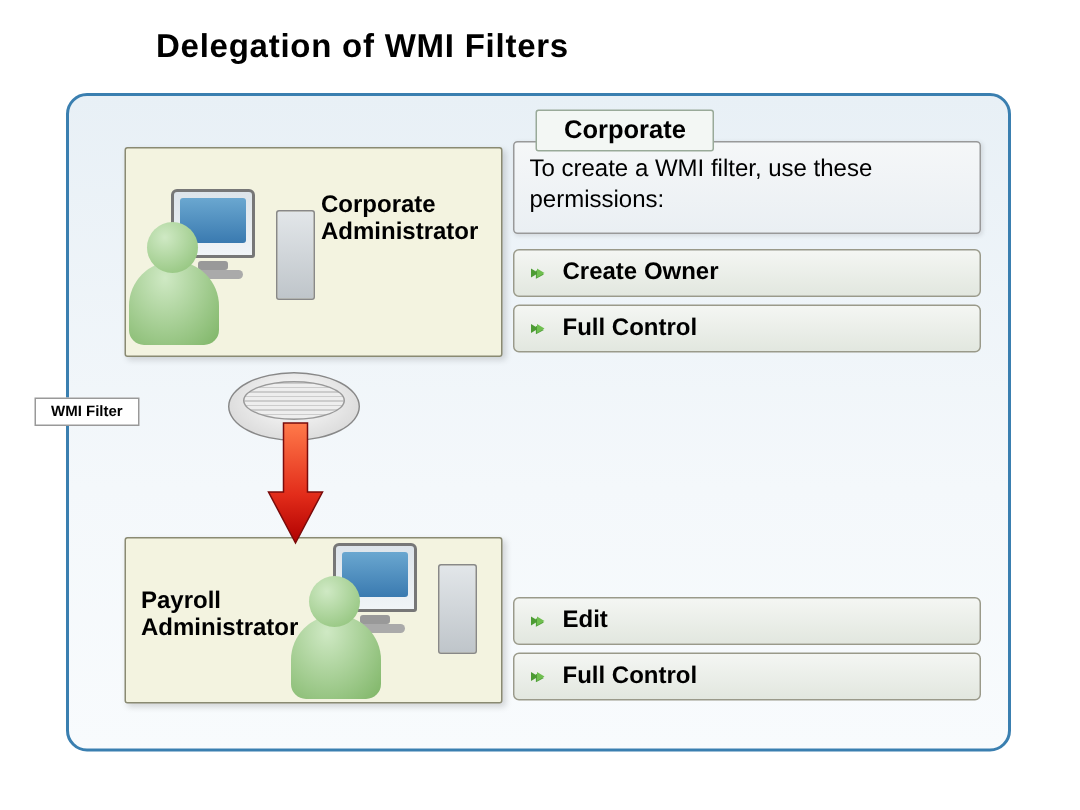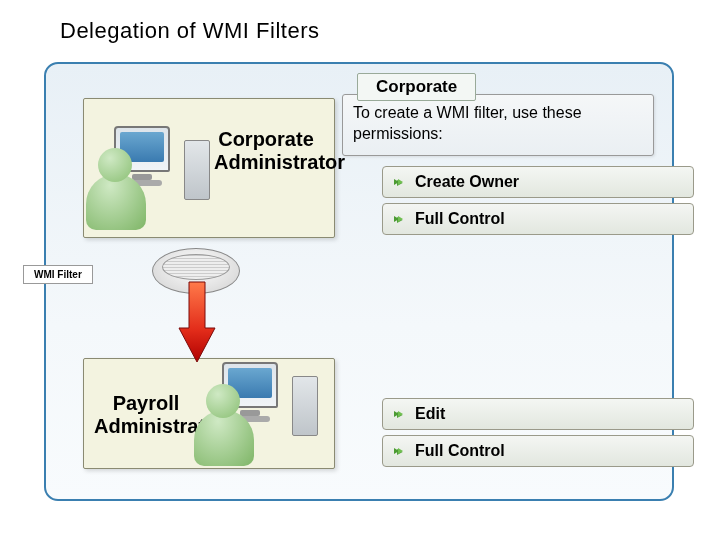--- a/index.html
+++ b/index.html
@@ -6,23 +6,24 @@
   body {
     width: 720px;
     height: 540px;
     font-family: Arial, sans-serif;
     background: #fff;
     position: relative;
     overflow: hidden;
   }
   .title {
     font-size: 22px;
-    font-weight: normal;
+    font-weight: bold;
     padding: 18px 0 0 60px;
     letter-spacing: 0.5px;
+    margin-left: 44px;
   }
   .frame {
     position: absolute;
     left: 44px;
     top: 62px;
     width: 630px;
     height: 439px;
     border: 2px solid #3a7fb0;
     border-radius: 14px;
     background: linear-gradient(#e8f0f6, #f4f8fb 60%, #f8fbfd);
@@ -35,23 +36,22 @@
     box-shadow: 2px 2px 4px rgba(0,0,0,0.15);
   }
   .ubox-top {
     left: 37px; top: 34px; width: 252px; height: 140px;
   }
   .ubox-bot {
     left: 37px; top: 294px; width: 252px; height: 111px;
   }
   .role-label {
     position: absolute;
-    font-size: 20px;
-    font-weight: bold;
-    text-align: center;
+    font-size: 16px;
+    font-weight: bold;
     line-height: 1.15;
   }
   .role-corp { left: 168px; top: 64px; width: 104px; }
   .role-pay  { left: 48px;  top: 328px; width: 104px; }
   .wmi-label {
     position: absolute;
     left: -23px; top: 201px;
     background: #fff;
     border: 1px solid #999;
     padding: 3px 10px;
@@ -179,21 +179,20 @@
     width: 312px;
     height: 32px;
     border: 1px solid #9a9a8a;
     border-radius: 4px;
     background: linear-gradient(#f4f6f3, #e2e7df);
     display: flex;
     align-items: center;
     font-size: 16px;
     font-weight: bold;
     padding-left: 32px;
-    margin-left: 40px;
   }
   .perm-row::before {
     content: "";
     position: absolute;
     left: 14px; top: 13px;
     width: 8px; height: 6px;
     background: #51a03a;
     clip-path: polygon(0 0, 70% 50%, 0 100%);
   }
   .bullet-icon {

